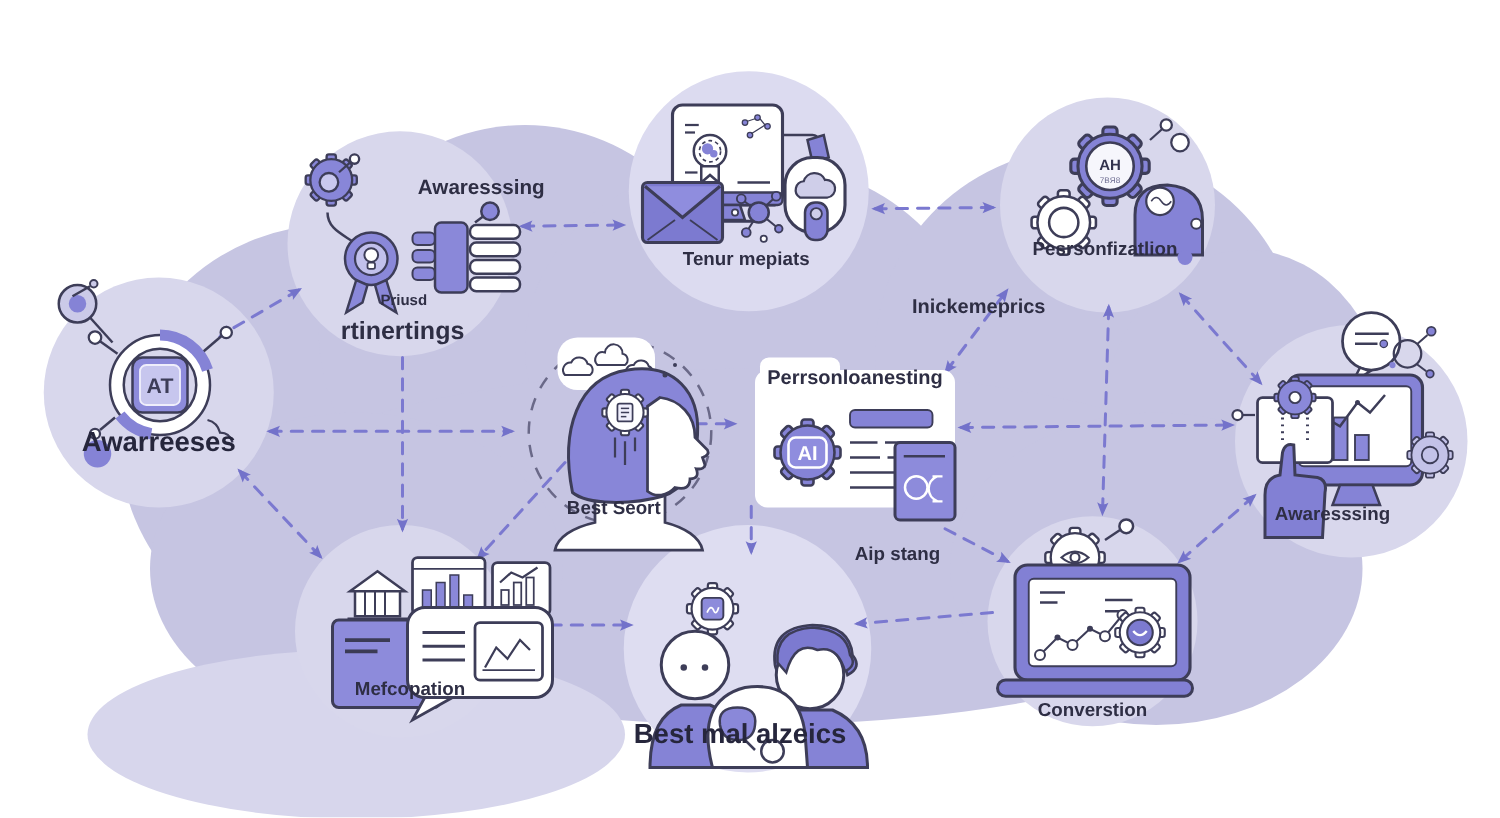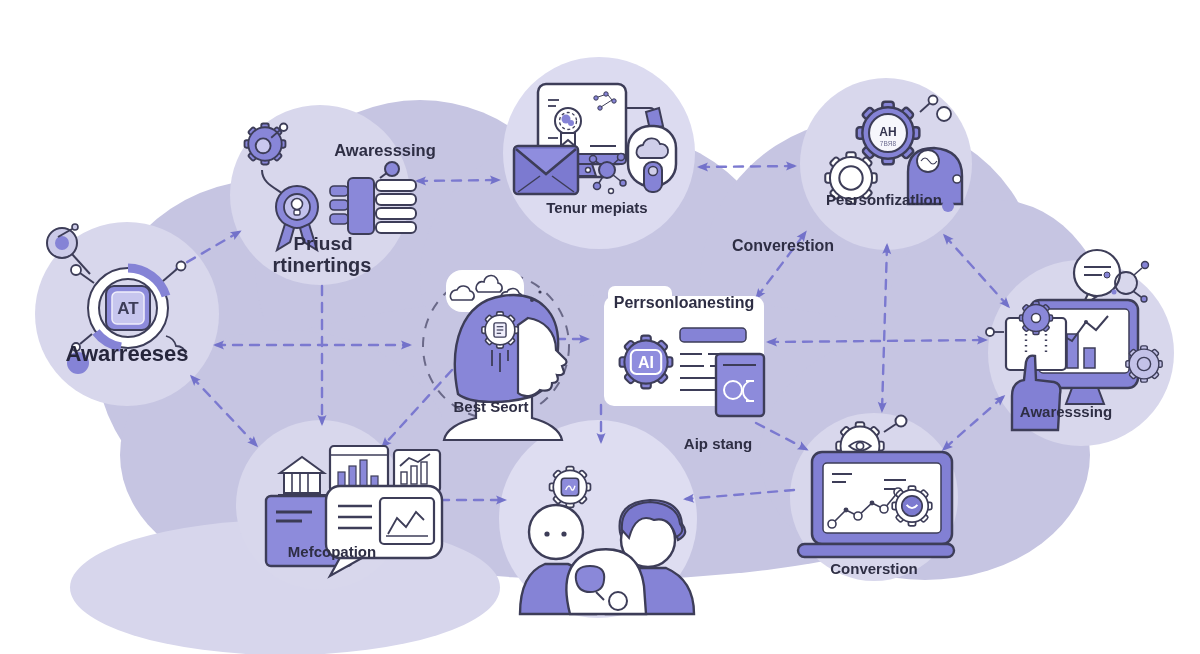--- a/index.html
+++ b/index.html
@@ -390,25 +390,26 @@
         <circle r="27" fill="#fff" stroke-width="2.8"></circle>
         <circle r="17" fill="#7c7ad0" stroke-width="2.8"></circle>
         <path d="M-9,-2 Q0,9 9,-2" stroke="#fff" stroke-width="3.2"></path>
       </g>
     </g>
   </svg>
 
 
   <div class="lbl big" style="left:127px;top:341px;">Awarreeses</div>
   <div class="lbl" style="left:349px;top:141px;font-size:16.5px;margin-left:36px;">Awaresssing</div>
-  <div class="lbl" style="left:323px;top:233px;font-size:19px;">Priusd</div>
+  <div class="lbl" style="left:323px;top:233px;font-size:12px;">Priusd</div>
   <div class="lbl" style="left:322px;top:254px;font-size:20px;">rtinertings</div>
   <div class="lbl" style="left:597px;top:199px;">Tenur mepiats</div>
   <div class="lbl" style="left:884px;top:191px;">Pesrsonfizatlion</div>
-  <div class="lbl" style="left:783px;top:237px;font-size:16px;">Converestion</div>
+  <div class="lbl" style="left:783px;top:237px;font-size:16px;">Inickemeprics</div>
   <div class="lbl" style="left:684px;top:294px;font-size:16px;">Perrsonloanesting</div>
   <div class="lbl" style="left:491px;top:398px;">Best Seort</div>
   <div class="lbl" style="left:718px;top:403px;margin-top:32px;">Aip stang</div>
   <div class="lbl" style="left:1066px;top:403px;">Awaresssing</div>
-  <div class="lbl" style="left:316px;top:543px;padding-left:32px;">Mefcopation</div>
+  <div class="lbl" style="left:328px;top:543px;">Mefcopation</div>
+  <div class="lbl big" style="left:592px;top:574px;">Best mal alzeics</div>
   <div class="lbl" style="left:874px;top:560px;">Converstion</div>
 
 </div>
 
 </body></html>

